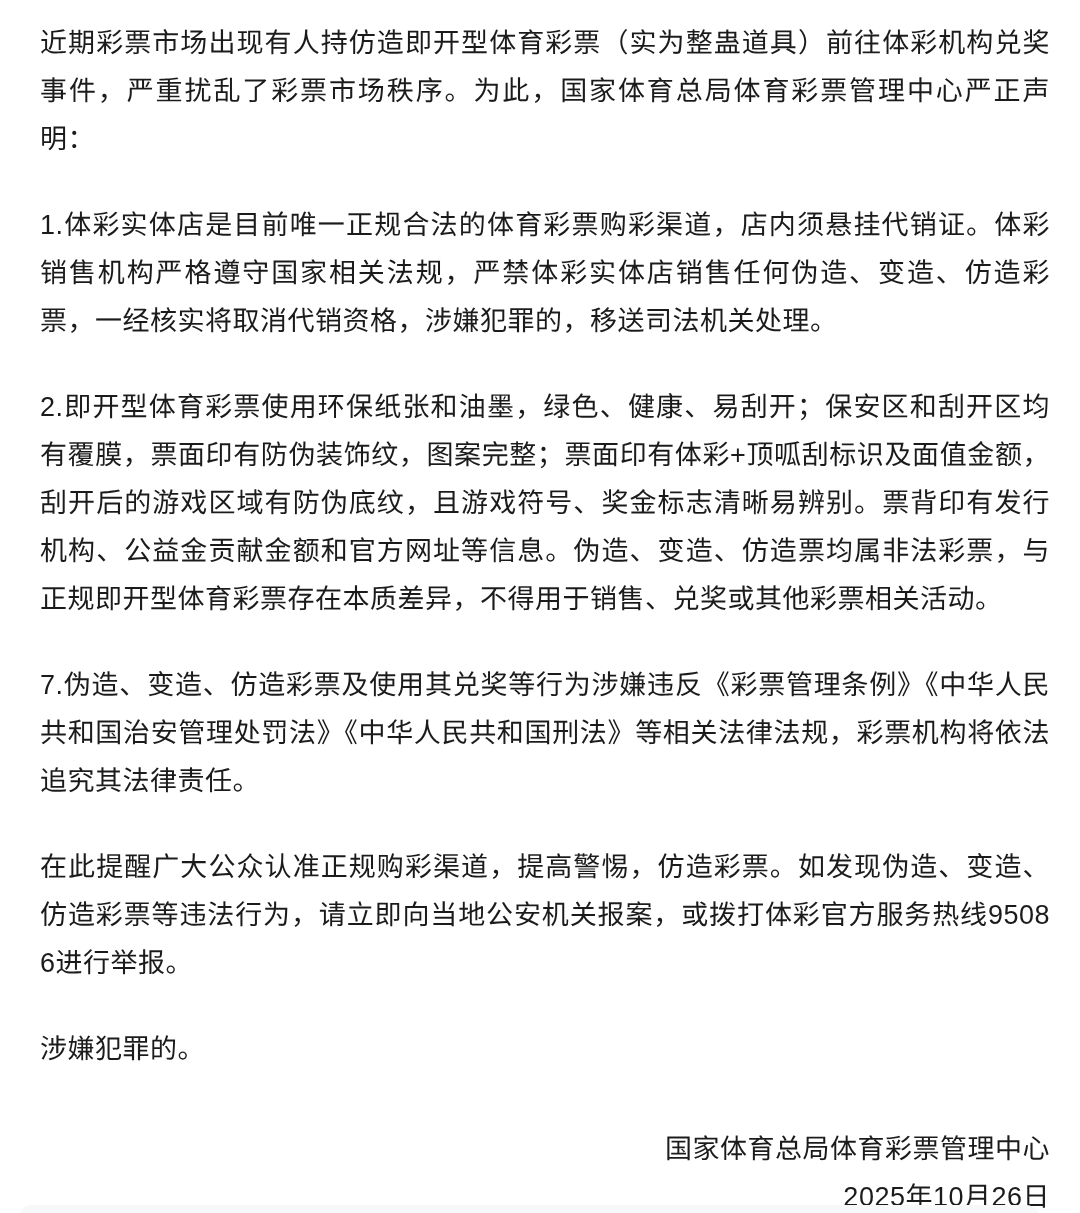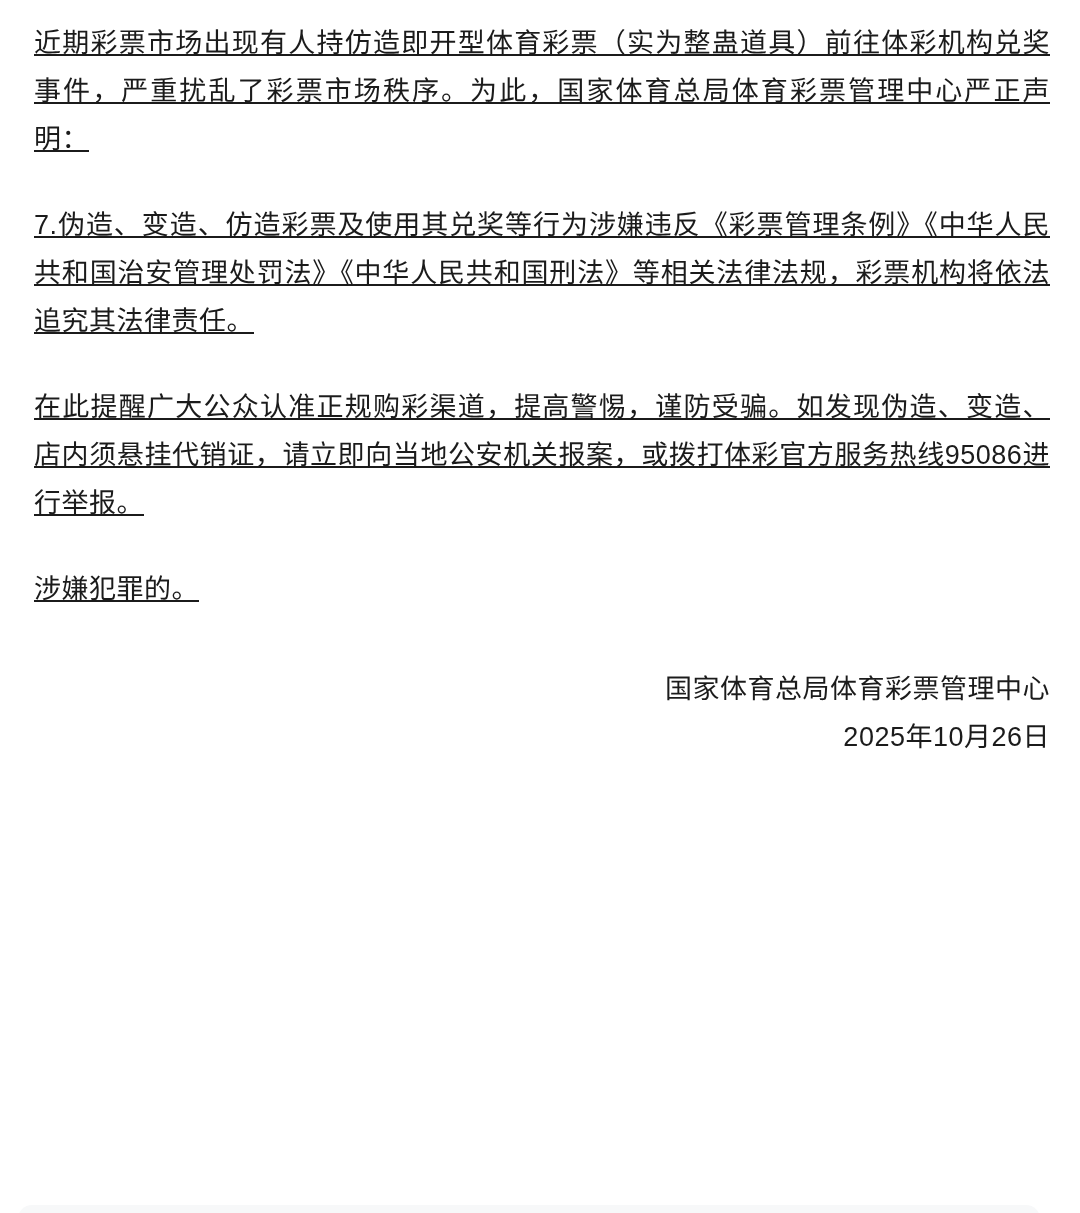--- a/index.html
+++ b/index.html
@@ -16,25 +16,24 @@
     font-family: "Liberation Sans", "DejaVu Sans", sans-serif;
     color: #1b1b1b;
   }
   .article {
     padding: 19px 30px 0 30px;
     font-size: 27px;
     line-height: 48px;
     letter-spacing: 0.5px;
   }
   .article p {
-    margin: 0 0 38px 4px;
+    margin: 0 0 38px 10px;
     text-align: justify;
     text-justify: inter-ideograph;
     word-break: break-all;
-    text-decoration: underline;
   }
   .signature {
     margin-top: 52px;
     text-align: right;
   }
   .signature .sig-line {
     line-height: 48px;
   }
   .bottom-card {
     position: absolute;
@@ -45,25 +44,27 @@
     background: #f7f8f9;
     border-radius: 14px 14px 0 0;
   }
 </style>
 </head>
 <body>
 
 <main class="article">
   <p>近期彩票市场出现有人持仿造即开型体育彩票（实为整蛊道具）前往体彩机构兑奖事件，严重扰乱了彩票市场秩序。为此，国家体育总局体育彩票管理中心严正声明：</p>
 
+  <p>1.体彩实体店是目前唯一正规合法的体育彩票购彩渠道，店内须悬挂代销证。体彩销售机构严格遵守国家相关法规，严禁体彩实体店销售任何伪造、变造、仿造彩票，一经核实将取消代销资格，涉嫌犯罪的，移送司法机关处理。</p>
 
+  <p>2.即开型体育彩票使用环保纸张和油墨，绿色、健康、易刮开；保安区和刮开区均有覆膜，票面印有防伪装饰纹，图案完整；票面印有体彩+顶呱刮标识及面值金额，刮开后的游戏区域有防伪底纹，且游戏符号、奖金标志清晰易辨别。票背印有发行机构、公益金贡献金额和官方网址等信息。伪造、变造、仿造票均属非法彩票，与正规即开型体育彩票存在本质差异，不得用于销售、兑奖或其他彩票相关活动。</p>
 
   <p>7.伪造、变造、仿造彩票及使用其兑奖等行为涉嫌违反《彩票管理条例》《中华人民共和国治安管理处罚法》《中华人民共和国刑法》等相关法律法规，彩票机构将依法追究其法律责任。</p>
 
-  <p>在此提醒广大公众认准正规购彩渠道，提高警惕，谨防受骗。如发现伪造、变造、店内须悬挂代销证，请立即向当地公安机关报案，或拨打体彩官方服务热线95086进行举报。</p>
+  <p>在此提醒广大公众认准正规购彩渠道，提高警惕，仿造彩票。如发现伪造、变造、仿造彩票等违法行为，请立即向当地公安机关报案，或拨打体彩官方服务热线95086进行举报。</p>
 
   <p>涉嫌犯罪的。</p>
 
   <div class="signature">
     <div class="sig-line">国家体育总局体育彩票管理中心</div>
     <div class="sig-line">2025年10月26日</div>
   </div>
 </main>
 
 <div class="bottom-card"></div>

